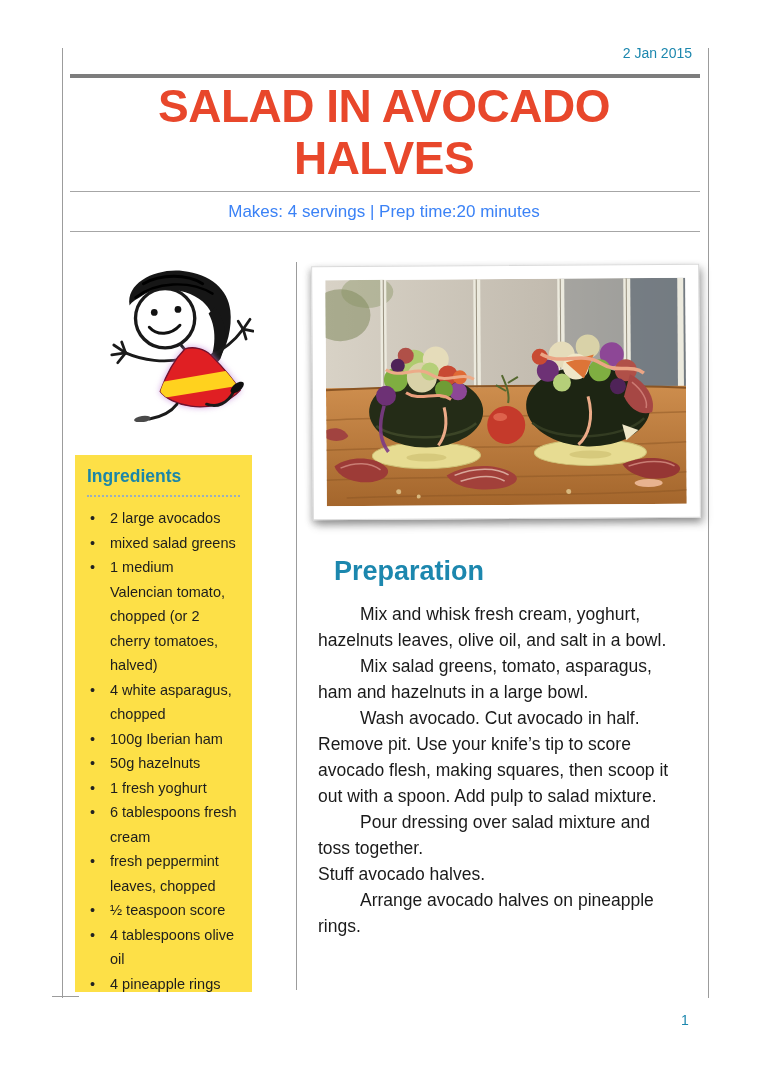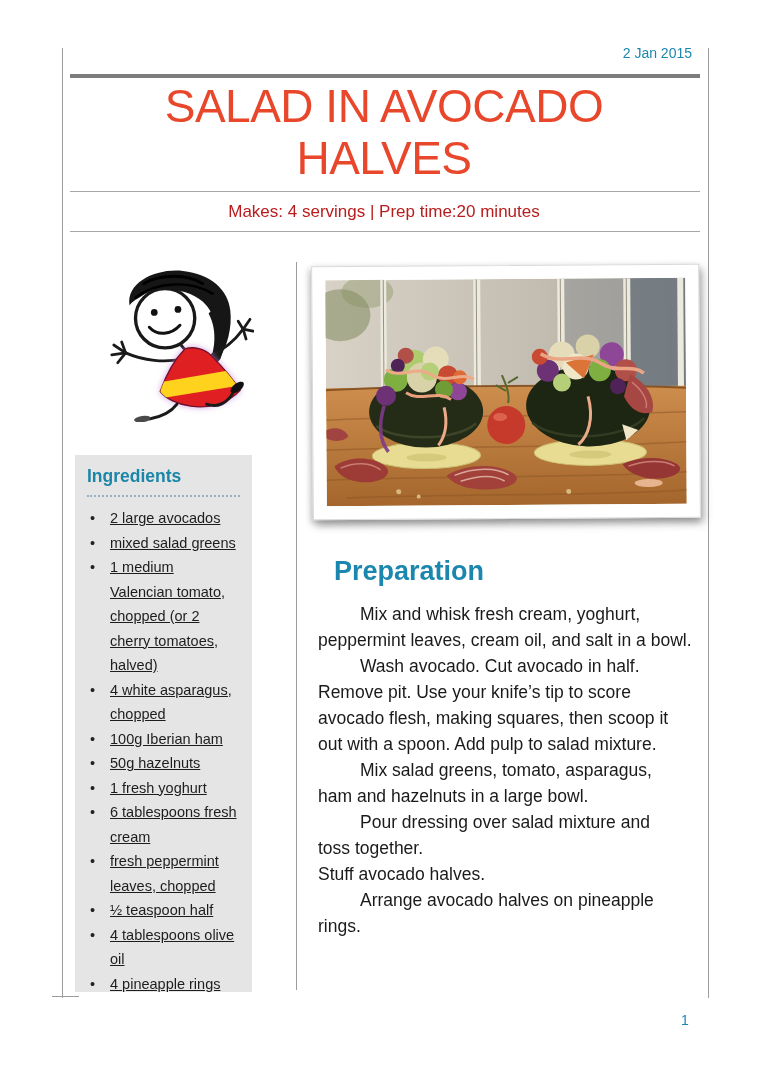--- a/index.html
+++ b/index.html
@@ -10,52 +10,52 @@
   .vline{position:absolute;top:48px;width:1px;height:950px;background:#9c9c9c}
   .vline-left{left:62px}
   .vline-right{left:708px}
   .corner-tick{position:absolute;left:52px;top:996px;width:27px;height:1px;background:#9c9c9c}
 
   .date{position:absolute;top:45px;right:76px;font-size:14px;color:#1C87AE}
 
   .rule-thick{position:absolute;left:70px;top:74px;width:630px;height:4px;background:#7D7D7D}
   .title{
     position:absolute;left:114px;top:80px;width:540px;text-align:center;
-    font-size:46px;line-height:1.14;color:#E8472B;letter-spacing:-0.5px;font-weight:400;
+    font-size:46px;line-height:1.14;color:#E8472B;letter-spacing:-0.5px;font-weight:700;
   }
   .rule-thin{position:absolute;left:70px;width:630px;height:1px;background:#A6A6A6}
   .rule-a{top:191px}
   .rule-b{top:231px}
-  .subtitle{position:absolute;left:114px;top:202px;width:540px;text-align:center;font-size:17px;color:#b91c1c}
+  .subtitle{position:absolute;left:114px;top:202px;width:540px;text-align:center;font-size:17px;color:#3b82f6}
 
   .kid{position:absolute;left:96px;top:264px;width:158px;height:158px}
   .kid svg{display:block;width:100%;height:100%}
   .dress-glow{filter:drop-shadow(0 0 3px rgba(196,138,216,.8))}
 
   .divider{position:absolute;left:296px;top:262px;width:1px;height:728px;background:#9c9c9c}
 
   .photo-frame{
     position:absolute;left:312px;top:265px;width:360px;padding:13px;background:#ffffff;
     border:1px solid #dadada;transform:rotate(-0.4deg);
     box-shadow:3px 5px 8px rgba(70,70,70,.45),-2px 3px 6px rgba(70,70,70,.28);
   }
   .photo-frame svg{display:block;width:360px;height:226px}
 
   .ingredients{
-    position:absolute;left:75px;top:455px;width:177px;height:537px;background:#e5e5e5;
+    position:absolute;left:75px;top:455px;width:177px;height:537px;background:#fde047;
     box-sizing:border-box;padding:11px 4px 0 12px;
   }
   .ingredients h2{
     margin:0 8px 0 0;font-size:17.5px;font-weight:bold;color:#1B86A8;
     border-bottom:2px dotted #9AAFBD;padding-bottom:8px;
   }
   .ingredients ul{list-style:none;margin:9px 0 0 0;padding:0}
   .ingredients li{
     position:relative;padding-left:23px;font-size:14.5px;line-height:24.5px;
-    color:#1d1d1d;white-space:pre-line;text-decoration:underline;
+    color:#1d1d1d;white-space:pre-line;
   }
   .ingredients li::before{content:"\2022";position:absolute;left:3px;top:0;color:#222}
 
   .prep-heading{position:absolute;left:318px;top:540px;font-size:27px;font-weight:bold;color:#1C87AE;margin:16px}
   .prep-body{position:absolute;left:318px;top:601px;width:392px;font-size:17.5px;line-height:26px;color:#1a1a1a}
   .prep-body p{margin:0;white-space:pre-line}
   .prep-body p.indent{text-indent:42px}
 
   .page-num{position:absolute;left:681px;top:1012px;font-size:14px;color:#1C87AE}
 </style>
@@ -248,37 +248,37 @@
 halved)</li>
     <li>4 white asparagus,
 chopped</li>
     <li>100g Iberian ham</li>
     <li>50g hazelnuts</li>
     <li>1 fresh yoghurt</li>
     <li>6 tablespoons fresh
 cream</li>
     <li>fresh peppermint
 leaves, chopped</li>
-    <li>½ teaspoon half</li>
+    <li>½ teaspoon score</li>
     <li>4 tablespoons olive
 oil</li>
     <li>4 pineapple rings</li>
   </ul>
 </div>
 
 <h2 class="prep-heading">Preparation</h2>
 <div class="prep-body">
   <p class="indent">Mix and whisk fresh cream, yoghurt,
-peppermint leaves, cream oil, and salt in a bowl.</p>
+hazelnuts leaves, olive oil, and salt in a bowl.</p>
+  <p class="indent">Mix salad greens, tomato, asparagus,
+ham and hazelnuts in a large bowl.</p>
   <p class="indent">Wash avocado. Cut avocado in half.
 Remove pit. Use your knife’s tip to score
 avocado flesh, making squares, then scoop it
 out with a spoon. Add pulp to salad mixture.</p>
-  <p class="indent">Mix salad greens, tomato, asparagus,
-ham and hazelnuts in a large bowl.</p>
   <p class="indent">Pour dressing over salad mixture and
 toss together.</p>
   <p>Stuff avocado halves.</p>
   <p class="indent">Arrange avocado halves on pineapple
 rings.</p>
 </div>
 
 <div class="page-num">1</div>
 
 </body></html>

